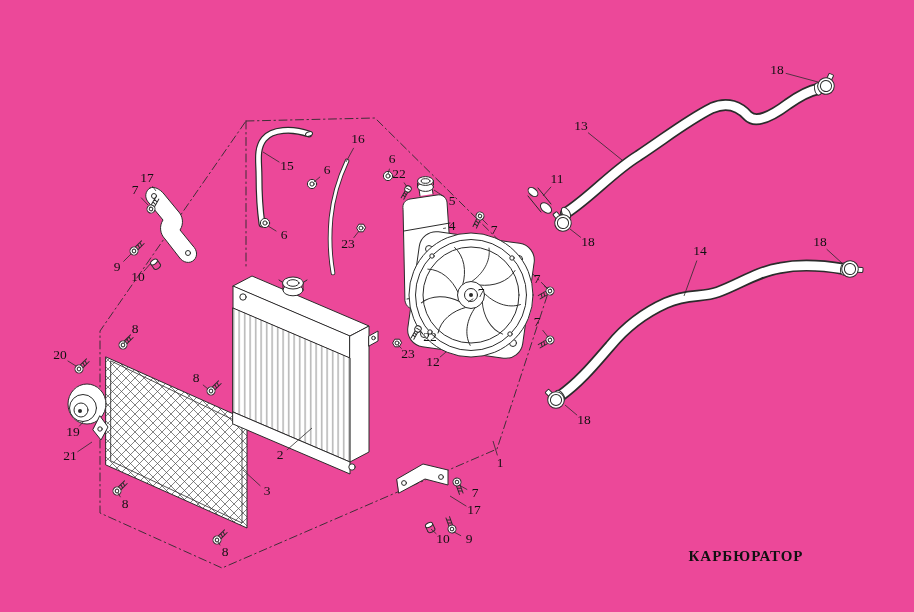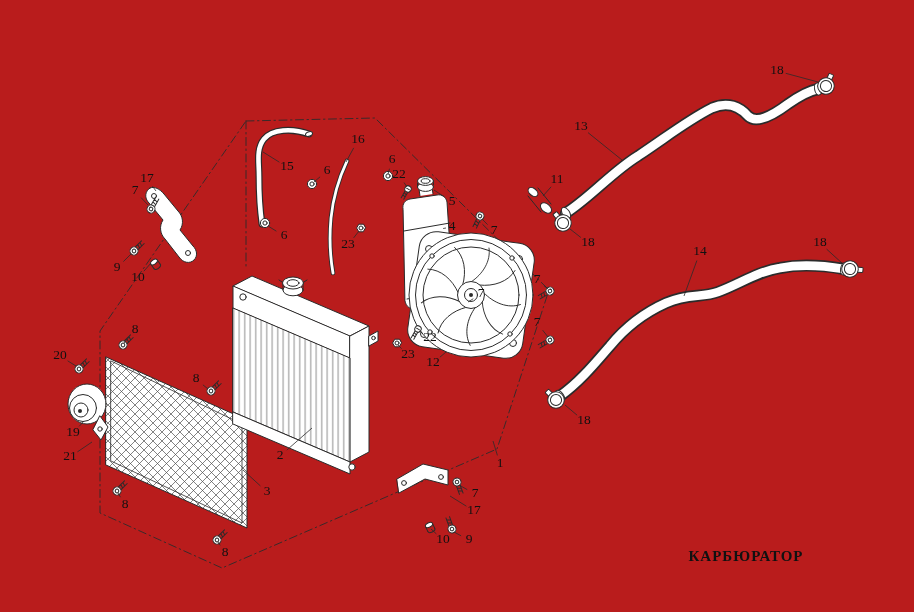--- a/index.html
+++ b/index.html
@@ -1,16 +1,16 @@
 <!DOCTYPE html>
 <html><head>
 <meta charset="utf-8">
 <style>
   html,body{margin:0;padding:0;background:#fff;}
-  .stage{position:relative;width:914px;height:612px;background:#b91c1c;overflow:hidden;}
+  .stage{position:relative;width:914px;height:612px;background:#ec4899;overflow:hidden;}
   svg{display:block;}
   .art{stroke:#2b2b2b;stroke-width:1;fill:none;stroke-linejoin:round;stroke-linecap:round;}
   .dash{stroke-dasharray:8 3.5 1.5 3.5;stroke-width:0.9;}
   .blade{stroke-width:0.9;}
   .leader{stroke:#2b2b2b;stroke-width:0.8;fill:none;}
   .callout{font:13.5px "Liberation Serif", serif;fill:#111;text-anchor:middle;dominant-baseline:middle;stroke:none;}
   .title{font:bold 15px "Liberation Serif", serif;letter-spacing:1px;fill:#111;text-anchor:middle;stroke:none;}
 </style>
 </head>
 <body>

